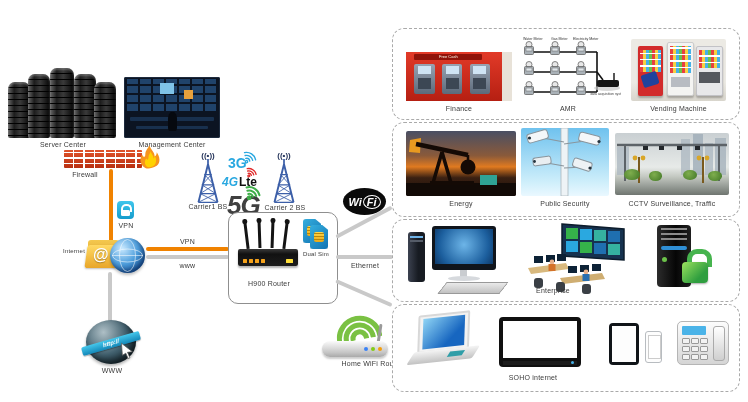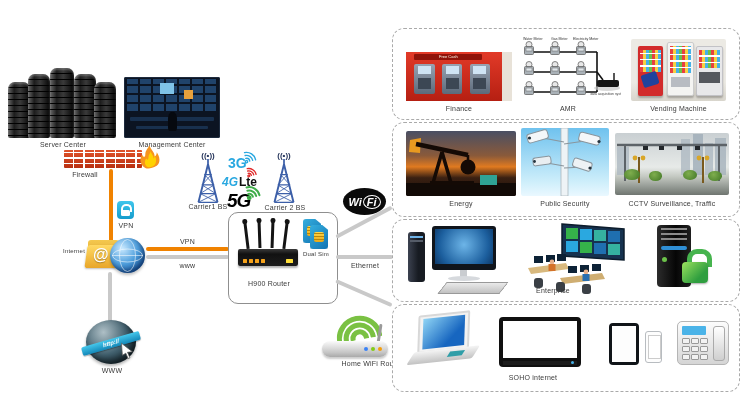--- a/index.html
+++ b/index.html
@@ -46,21 +46,21 @@
         box-shadow:inset -2px -3px 5px rgba(0,0,30,.4),0 2px 3px rgba(0,0,0,.25);}
   .globe-dark{border-radius:50%;background:radial-gradient(circle at 35% 28%,#aebfc6,#41606e 50%,#15262e 85%);
         box-shadow:inset -3px -4px 6px rgba(0,0,0,.5),0 2px 3px rgba(0,0,0,.3);}
   .ribbon{position:absolute;background:linear-gradient(180deg,#45c8ec,#1387b8);transform:rotate(-16deg);
         color:#fff;font-style:italic;font-weight:bold;font-size:6px;text-align:center;line-height:9px;
         border-radius:2px;box-shadow:0 1px 1px rgba(0,0,0,.3);}
   
   .t3g{font-size:14px;font-weight:bold;color:#2aa8e0;}
   .t4g{font-size:12px;font-weight:bold;font-style:italic;color:#2aa8e0;}
   .tlte{font-size:12px;font-weight:bold;color:#101010;}
-  .t5g{font-size:19px;font-weight:bold;font-style:italic;color:#000000;letter-spacing:-1px;}
+  .t5g{font-size:26px;font-weight:bold;font-style:italic;color:#404040;letter-spacing:-1px;}
   .sig{font-size:8px;font-weight:bold;color:#1d2d55;text-align:center;}
   
   .rbox{border:1.5px solid #8f8f8f;border-radius:10px;background:#fff;}
   .antenna{position:absolute;width:2.5px;height:27px;background:#141414;border-radius:2px 2px 0 0;}
   .antenna::before{content:"";position:absolute;left:-1px;top:-3px;width:4.5px;height:4.5px;background:#141414;border-radius:50%;}
   .rbody{position:absolute;background:linear-gradient(180deg,#3a3a3a,#111 30%,#1d1d1d);border-radius:2px;
         box-shadow:0 2px 2px rgba(0,0,0,.3);}
   .port{position:absolute;width:4px;height:4px;background:#f5a21b;border-radius:.5px;}
   .sim{position:absolute;background:linear-gradient(135deg,#35aede,#1273b2);border-radius:3px;
         clip-path:polygon(0 0,68% 0,100% 20%,100% 100%,0 100%);box-shadow:0 1px 2px rgba(0,0,0,.3);}

